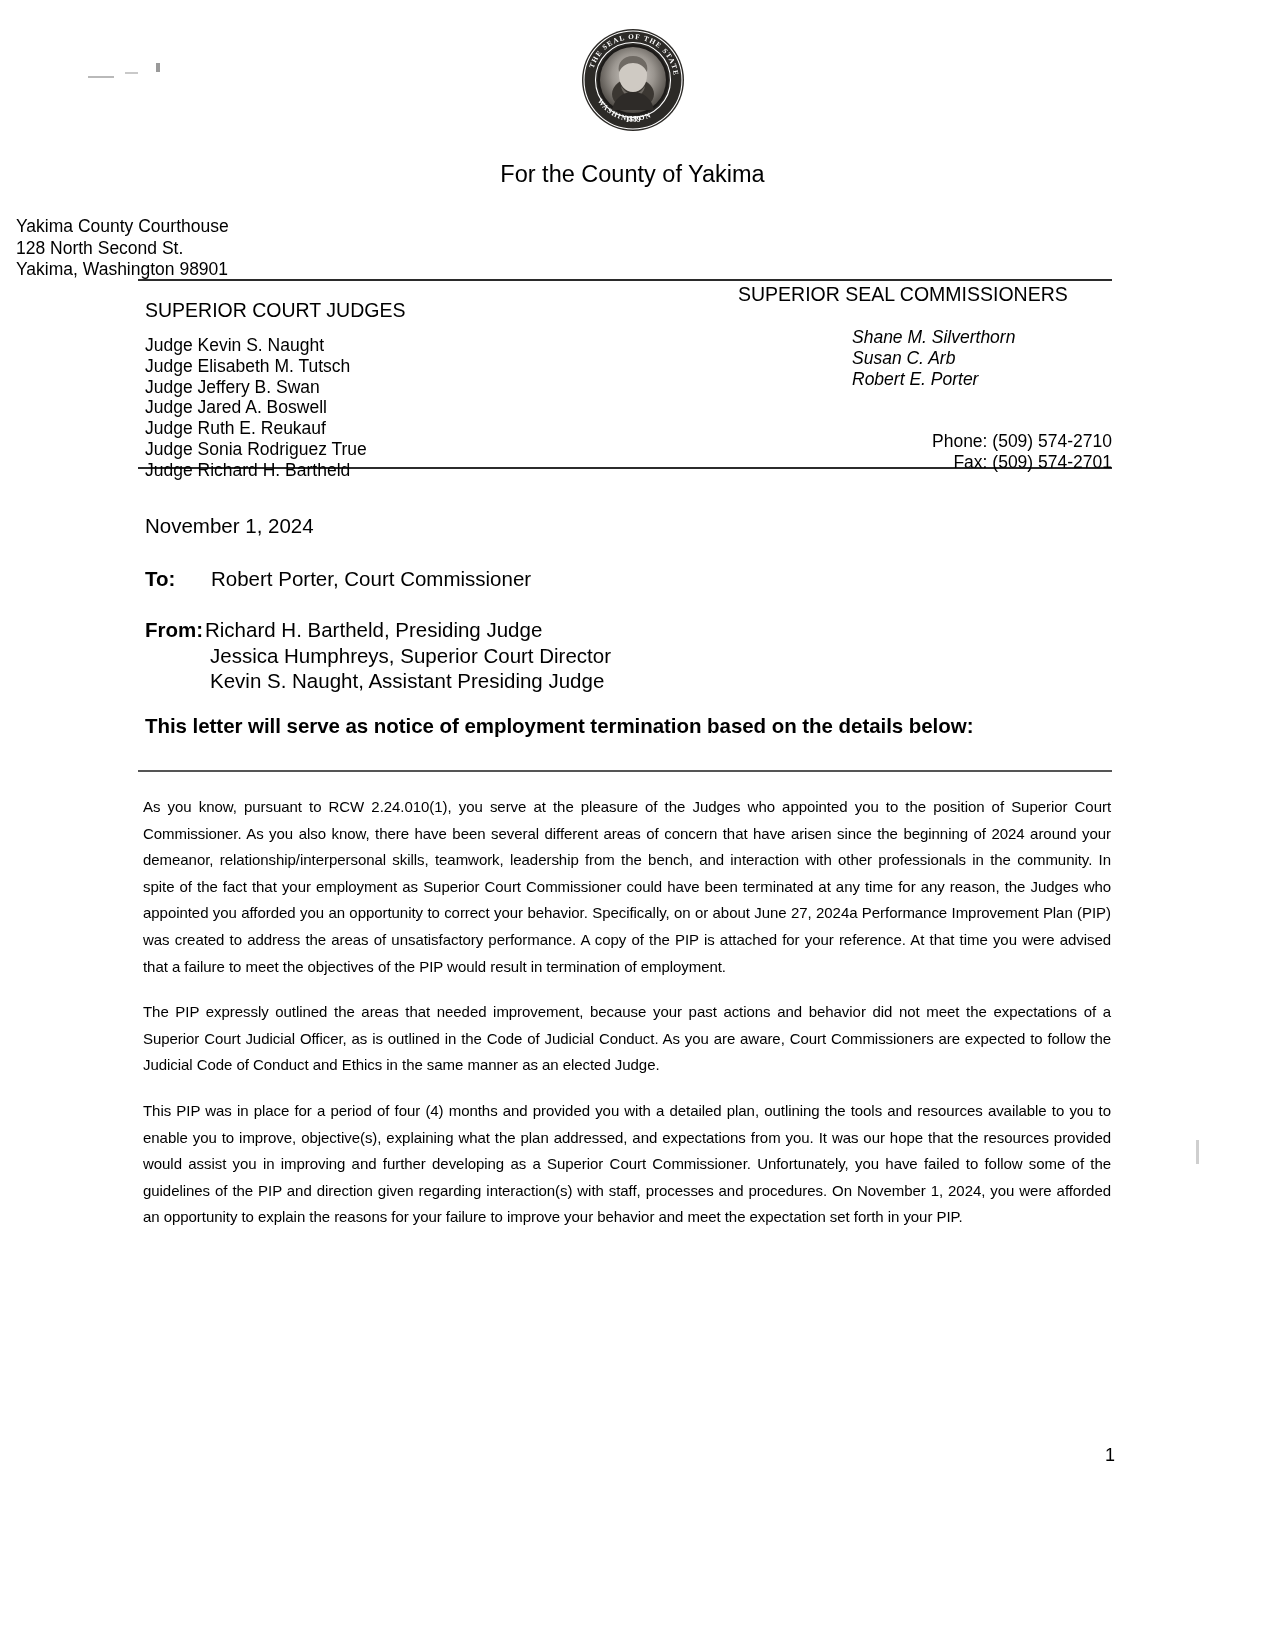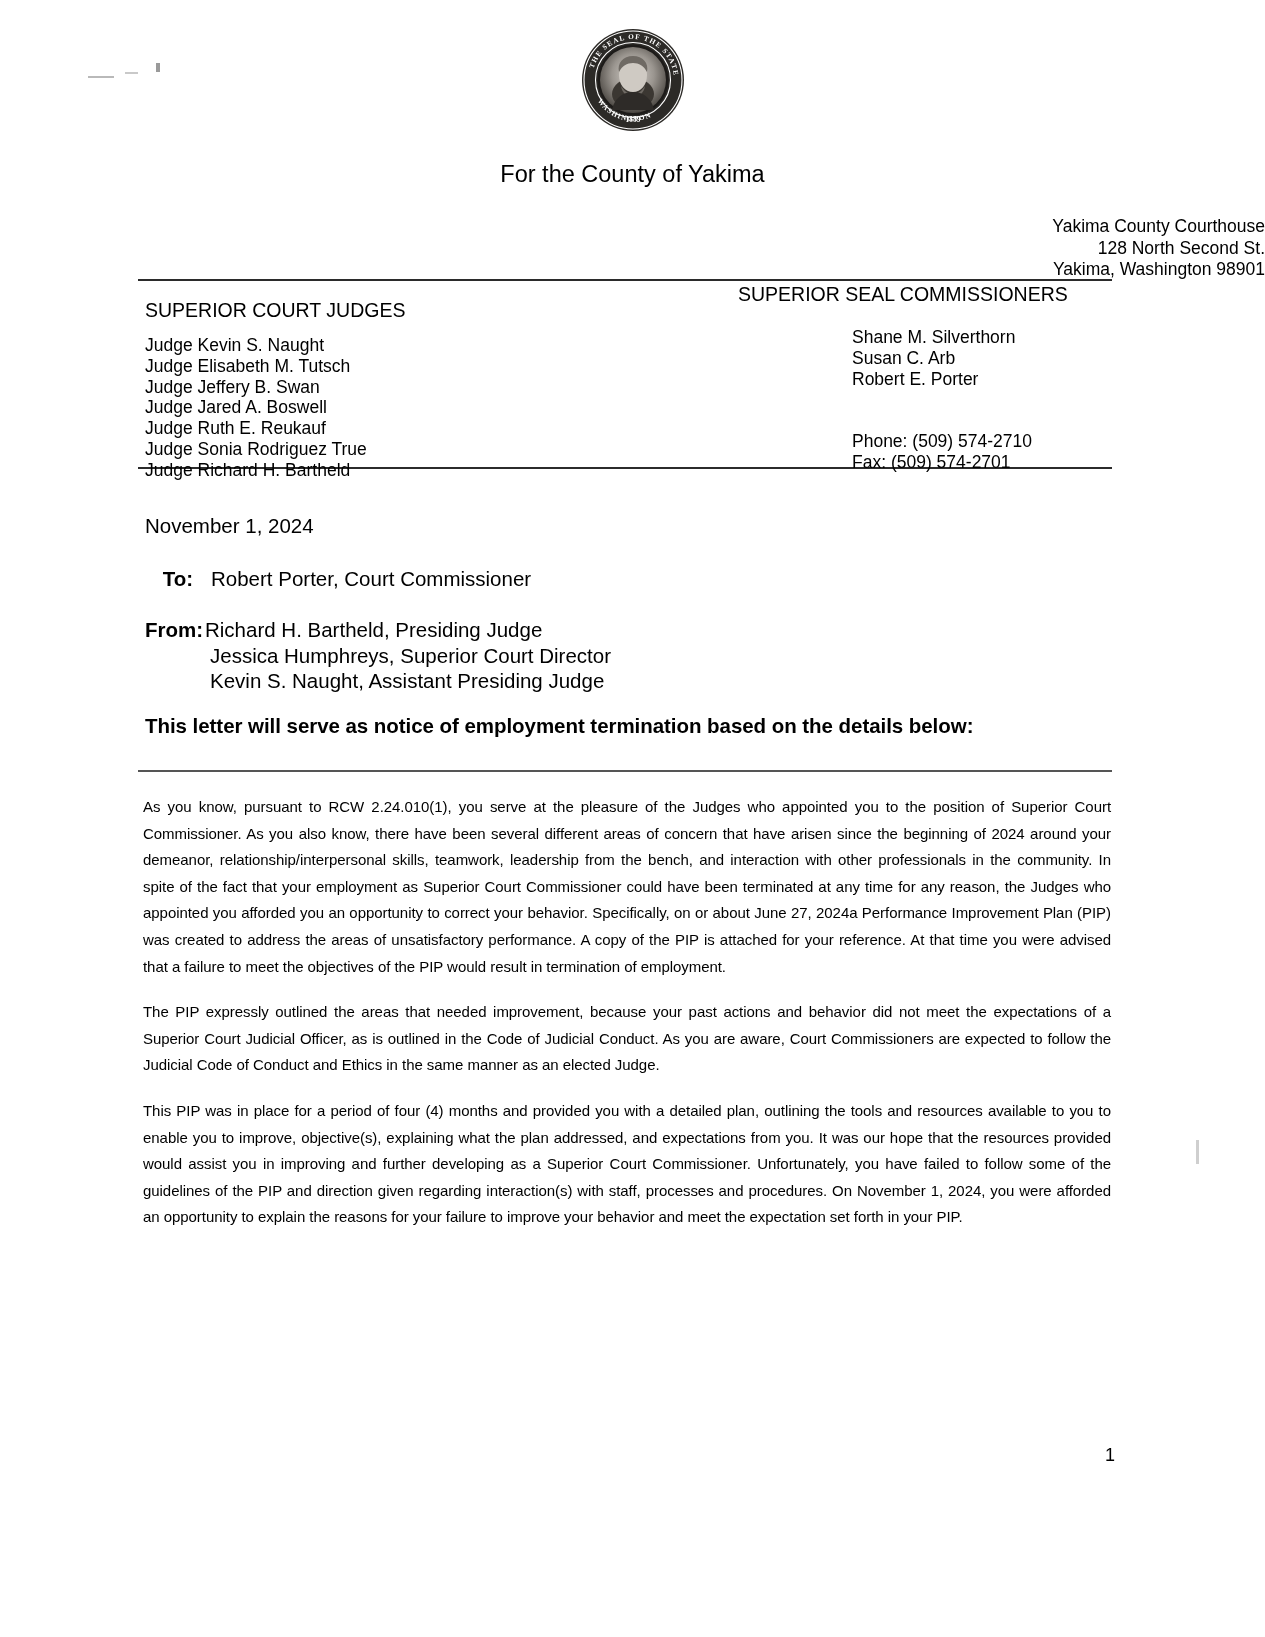--- a/index.html
+++ b/index.html
@@ -77,23 +77,23 @@
     position: absolute;
     left: 0; right: 0;
     top: 160px;
     text-align: center;
     font-size: 23.5px;
     line-height: 28px;
   }
 
   .address-block {
     position: absolute;
-    left: 0; right: 0;
+    left: 16px; right: 0;
     top: 216px;
-    text-align: right;
+    text-align: left;
     font-size: 17.5px;
     line-height: 21.5px;
   }
 
   
   .rule {
     position: absolute;
     background: #2b2b2b;
     height: 2px;
   }
@@ -129,44 +129,46 @@
   .judge-list {
     margin-top: 13px;
     font-size: 17.5px;
     line-height: 20.8px;
   }
   .comm-list {
     margin-top: 21px;
     margin-left: 114px;
     font-size: 17.5px;
     line-height: 20.8px;
+    font-style: italic;
   }
   .contact-list {
     margin-top: 42px;
     margin-left: 114px;
     font-size: 17.5px;
     line-height: 20.8px;
+    text-align: right;
   }
 
   
   .letter-date {
     position: absolute;
     left: 145px;
     top: 514px;
     font-size: 20.5px;
   }
 
   .to-row {
     position: absolute;
     left: 145px;
     top: 566px;
     font-size: 20.5px;
     line-height: 25px;
   }
-  .to-row .lbl { font-weight: bold; display: inline-block; width: 66px; text-align: center; }
+  .to-row .lbl { font-weight: bold; display: inline-block; width: 66px; }
 
   .from-row {
     position: absolute;
     left: 145px;
     top: 617px;
     font-size: 20.5px;
     line-height: 25.5px;
   }
   .from-row .lbl { font-weight: bold; }
   .from-lines {

